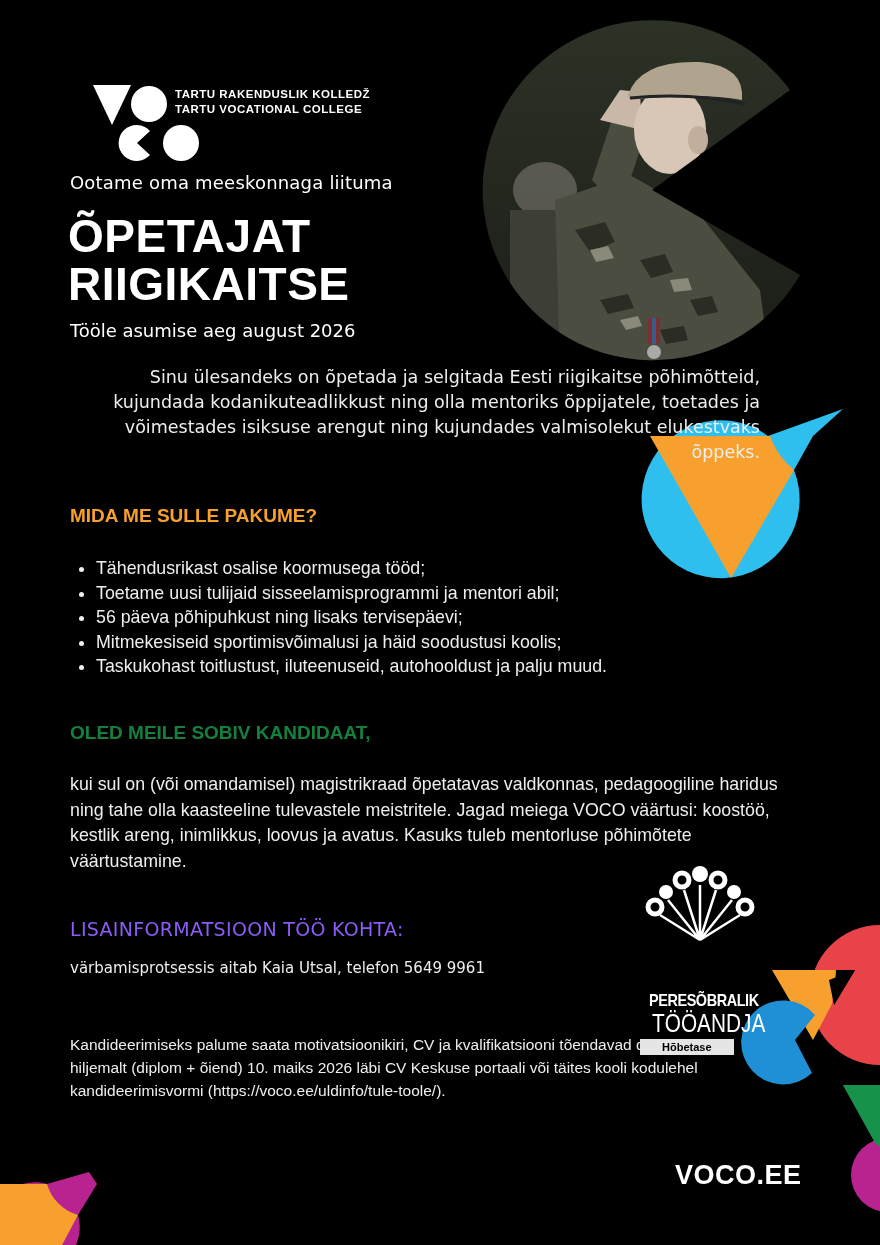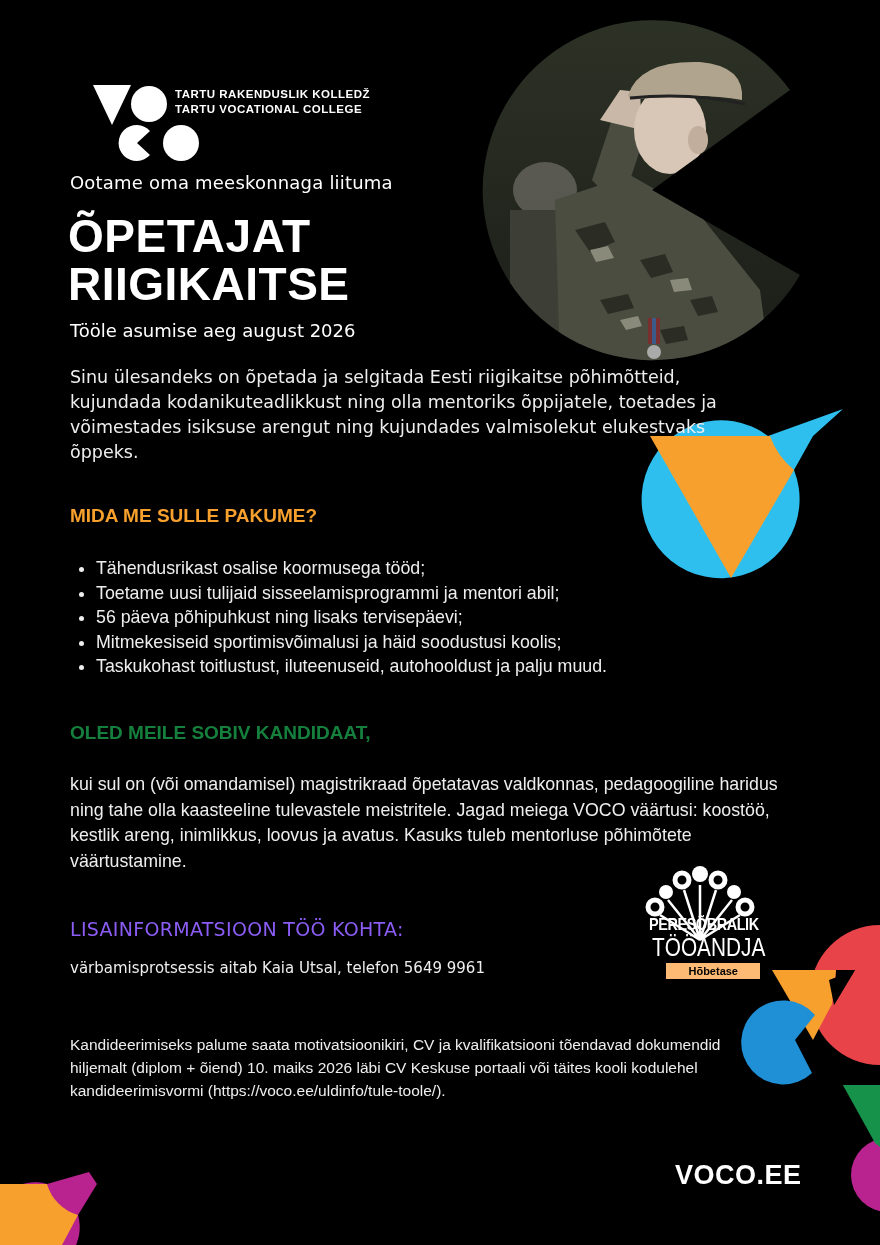--- a/index.html
+++ b/index.html
@@ -6,34 +6,34 @@
   body {
     width: 880px; height: 1245px; background: #000; position: relative; overflow: hidden;
     font-family: "DejaVu Sans", sans-serif; color: #fff;
   }
   .abs { position: absolute; }
   svg.deco { position: absolute; left: 0; top: 0; width: 880px; height: 1245px; }
   .college { font-family: "Liberation Sans", sans-serif; font-weight: bold; font-size: 11.5px; line-height: 15px; letter-spacing: 0.5px; left: 175px; top: 87px; }
   .lead { left: 70px; top: 172px; font-size: 18px; letter-spacing: 0.2px; }
   .title { left: 68px; top: 212px; font-family: "Liberation Sans", sans-serif; font-weight: bold; font-size: 46px; line-height: 48px; letter-spacing: 0.5px; }
   .subtitle { left: 70px; top: 320px; font-size: 18px; }
-  .intro { left: 70px; top: 365px; width: 690px; font-size: 17.5px; line-height: 25px; color: #eee; }
+  .intro { left: 70px; top: 365px; width: 690px; font-size: 17.5px; line-height: 25px; color: #eee; text-align: right; }
   .h-orange { left: 70px; top: 505px; color: #f7a02d; font-family: "Liberation Sans", sans-serif; font-weight: bold; font-size: 19px; }
   ul.offers { position: absolute; left: 72px; top: 556px; margin: 0; padding: 0 0 0 24px; font-size: 17px; line-height: 24.5px; color: #eee; font-family: "Liberation Sans", sans-serif; }
   ul.offers li { font-size: 17.8px; }
   .h-blue { left: 70px; top: 722px; color: #15803d; font-family: "Liberation Sans", sans-serif; font-weight: bold; font-size: 19px; }
   .cand { left: 70px; top: 772px; width: 740px; font-size: 17.8px; line-height: 25.5px; color: #eee; font-family: "Liberation Sans", sans-serif; }
   .h-red { left: 70px; top: 918px; color: #8b5cf6; font-size: 19px; letter-spacing: 0.3px; }
   .contacts { left: 70px; top: 958px; font-size: 15px; line-height: 21px; color: #eee; }
   .apply { left: 70px; top: 1033px; width: 660px; font-size: 15.5px; line-height: 23px; color: #eee; font-family: "Liberation Sans", sans-serif; }
   .site { left: 675px; top: 1130px; font-family: "Liberation Sans", sans-serif; font-weight: bold; font-size: 27px; letter-spacing: 0.5px; margin-top: 30px; }
-  .badge { left: 640px; top: 832px; width: 120px; text-align: right; }
+  .badge { left: 640px; top: 908px; width: 120px; text-align: left; }
   .badge .b1 { font-family: "Liberation Sans", sans-serif; font-weight: bold; font-size: 17px; letter-spacing: -0.5px; margin-top: 84px; line-height: 18px; transform: scaleX(0.85); }
   .badge .b2 { font-family: "Liberation Sans", sans-serif; font-size: 26px; line-height: 26px; transform: scaleX(0.8); }
-  .badge .b3 { display: inline-block; background: #fdba74; color: #000; font-family: "Liberation Sans", sans-serif; font-weight: bold; font-size: 11px; padding: 2px 22px; margin-top: 2px; }
+  .badge .b3 { display: inline-block; background: #e5e5e5; color: #000; font-family: "Liberation Sans", sans-serif; font-weight: bold; font-size: 11px; padding: 2px 22px; margin-top: 2px; }
 </style>
 </head>
 <body>
 
 <svg class="deco" viewBox="0 0 880 1245">
   <defs>
     <clipPath id="photoClip">
       <path d="M652,190 m0,0 L790,90 A170,170 0 1 0 800,275 Z"></path>
     </clipPath>
     <linearGradient id="bg" x1="0" y1="0" x2="0" y2="1">

